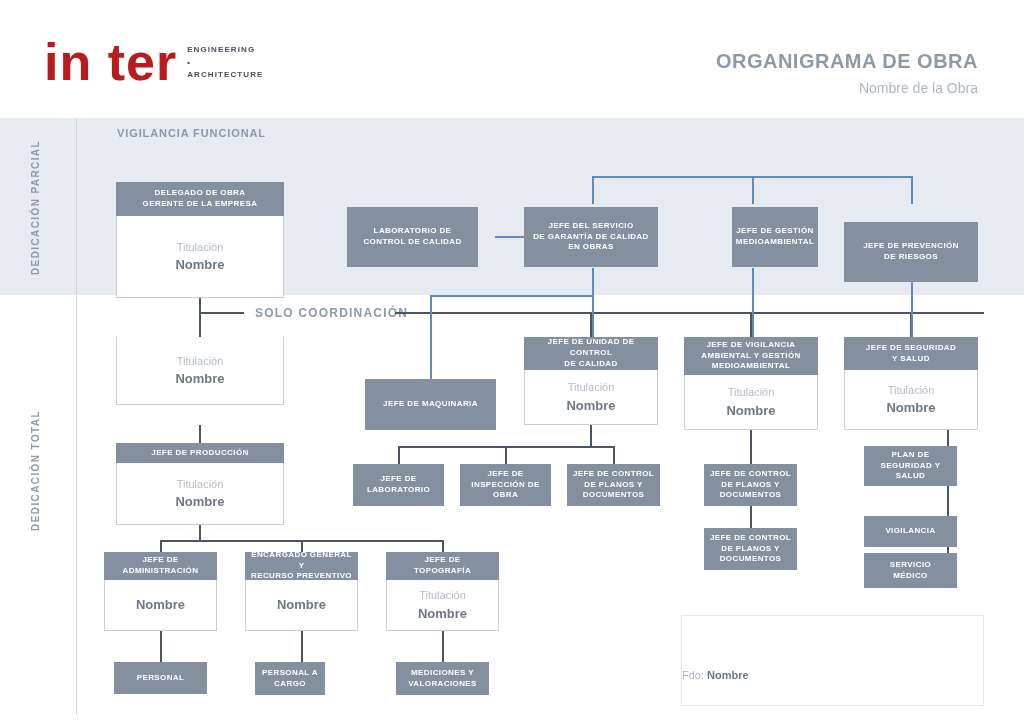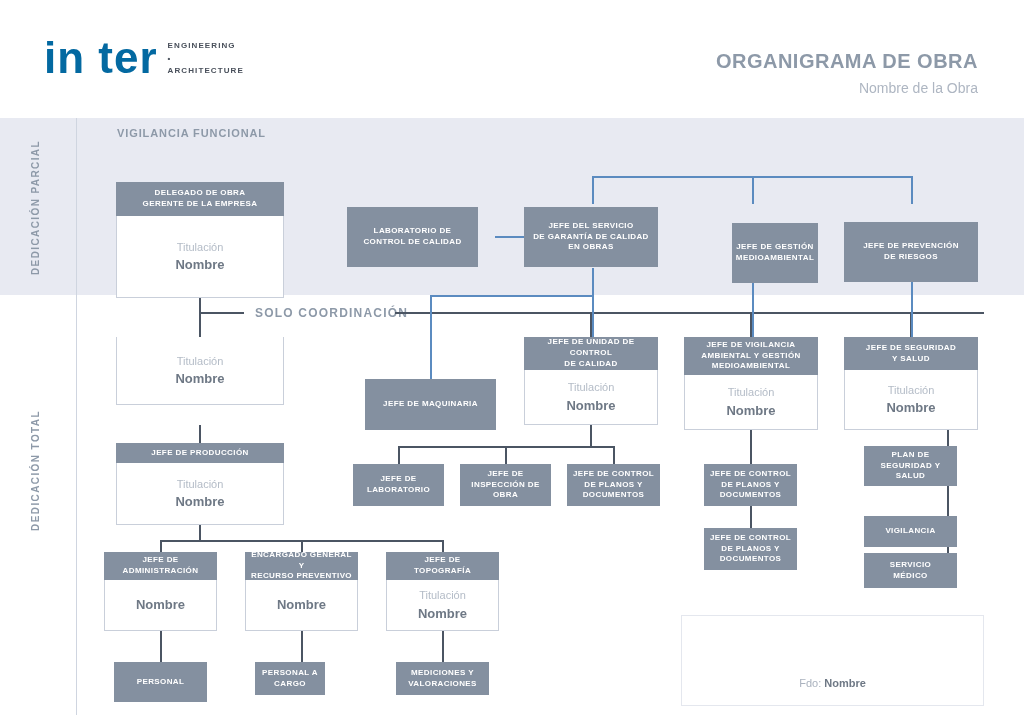--- a/index.html
+++ b/index.html
@@ -9,22 +9,22 @@
     font-family:"Liberation Sans", sans-serif;
     overflow:hidden;
     position:relative;
     color:#5b6472;
   }
   #stage{position:absolute;left:0;top:0;width:1024px;height:724px;}
 
   
   .logo-wrap{position:absolute;left:44px;top:36px;display:flex;align-items:center;}
   .logo-mark{
-    font-size:44px;font-weight:bold;letter-spacing:1px;
-    color:#0369a1;line-height:1;
+    font-size:52px;font-weight:bold;letter-spacing:1px;
+    color:#b91c1c;line-height:1;
   }
   .logo-sub{
     margin-left:10px;margin-top:2px;
     font-size:8px;font-weight:bold;letter-spacing:1.1px;
     color:#49505b;line-height:1.55;
   }
   .hdr-title{
     position:absolute;right:46px;top:50px;
     font-size:20px;font-weight:bold;letter-spacing:.5px;
     color:#8d99a8;text-align:right;
@@ -81,22 +81,22 @@
   .ln.h{height:2px;}
   .ln.v{width:2px;}
   .ln.blue{background:#5b8bc0;}
   .ln.blue.h{height:2px;}
   .ln.blue.v{width:2px;}
 
   
   .sign-box{
     position:absolute;border:1px solid #e4e7ee;background:#fff;
     box-sizing:border-box;
-    display:flex;align-items:flex-end;justify-content:center;
-    padding-bottom:16px;
+    display:flex;align-items:flex-end;
+    padding-bottom:24px;
   }
   .sign-txt{font-size:11px;color:#aab2be;}
   .sign-txt b{color:#6e7885;}
 </style>
 </head>
 <body>
 
 <div id="stage">
 
   <div class="logo-wrap">
@@ -182,21 +182,21 @@
     <div class="cap" style="height:60px;white-space:pre-line;">LABORATORIO DE
 CONTROL DE CALIDAD</div>
   </div>
 
   <div class="node" style="left:524px;top:207px;width:134px;">
     <div class="cap" style="height:60px;white-space:pre-line;">JEFE DEL SERVICIO
 DE GARANTÍA DE CALIDAD
 EN OBRAS</div>
   </div>
 
-  <div class="node" style="left:684px;top:223px;width:134px;padding-left:48px;">
+  <div class="node" style="left:684px;top:207px;width:134px;padding-left:48px;">
     <div class="cap" style="height:60px;white-space:pre-line;">JEFE DE GESTIÓN
 MEDIOAMBIENTAL</div>
   </div>
 
   <div class="node" style="left:844px;top:207px;width:134px;margin-top:15px;">
     <div class="cap" style="height:60px;white-space:pre-line;">JEFE DE PREVENCIÓN
 DE RIESGOS</div>
   </div>
 
   <div class="node" style="left:116px;top:337px;width:168px;">
@@ -309,21 +309,21 @@
   <div class="node" style="left:386px;top:552px;width:113px;">
     <div class="cap" style="height:28px;white-space:pre-line;">JEFE DE
 TOPOGRAFÍA</div>
     <div class="body" style="height:51px;">
       <div class="tit">Titulación</div>
       <div class="nom">Nombre</div>
     </div>
   </div>
 
   <div class="node" style="left:114px;top:662px;width:93px;">
-    <div class="cap" style="height:40px;white-space:pre-line;">PERSONAL</div>
+    <div class="cap" style="height:32px;white-space:pre-line;">PERSONAL</div>
   </div>
 
   <div class="node" style="left:255px;top:662px;width:70px;">
     <div class="cap" style="height:33px;white-space:pre-line;">PERSONAL A
 CARGO</div>
   </div>
 
   <div class="node" style="left:396px;top:662px;width:93px;">
     <div class="cap" style="height:33px;white-space:pre-line;">MEDICIONES Y
 VALORACIONES</div>

